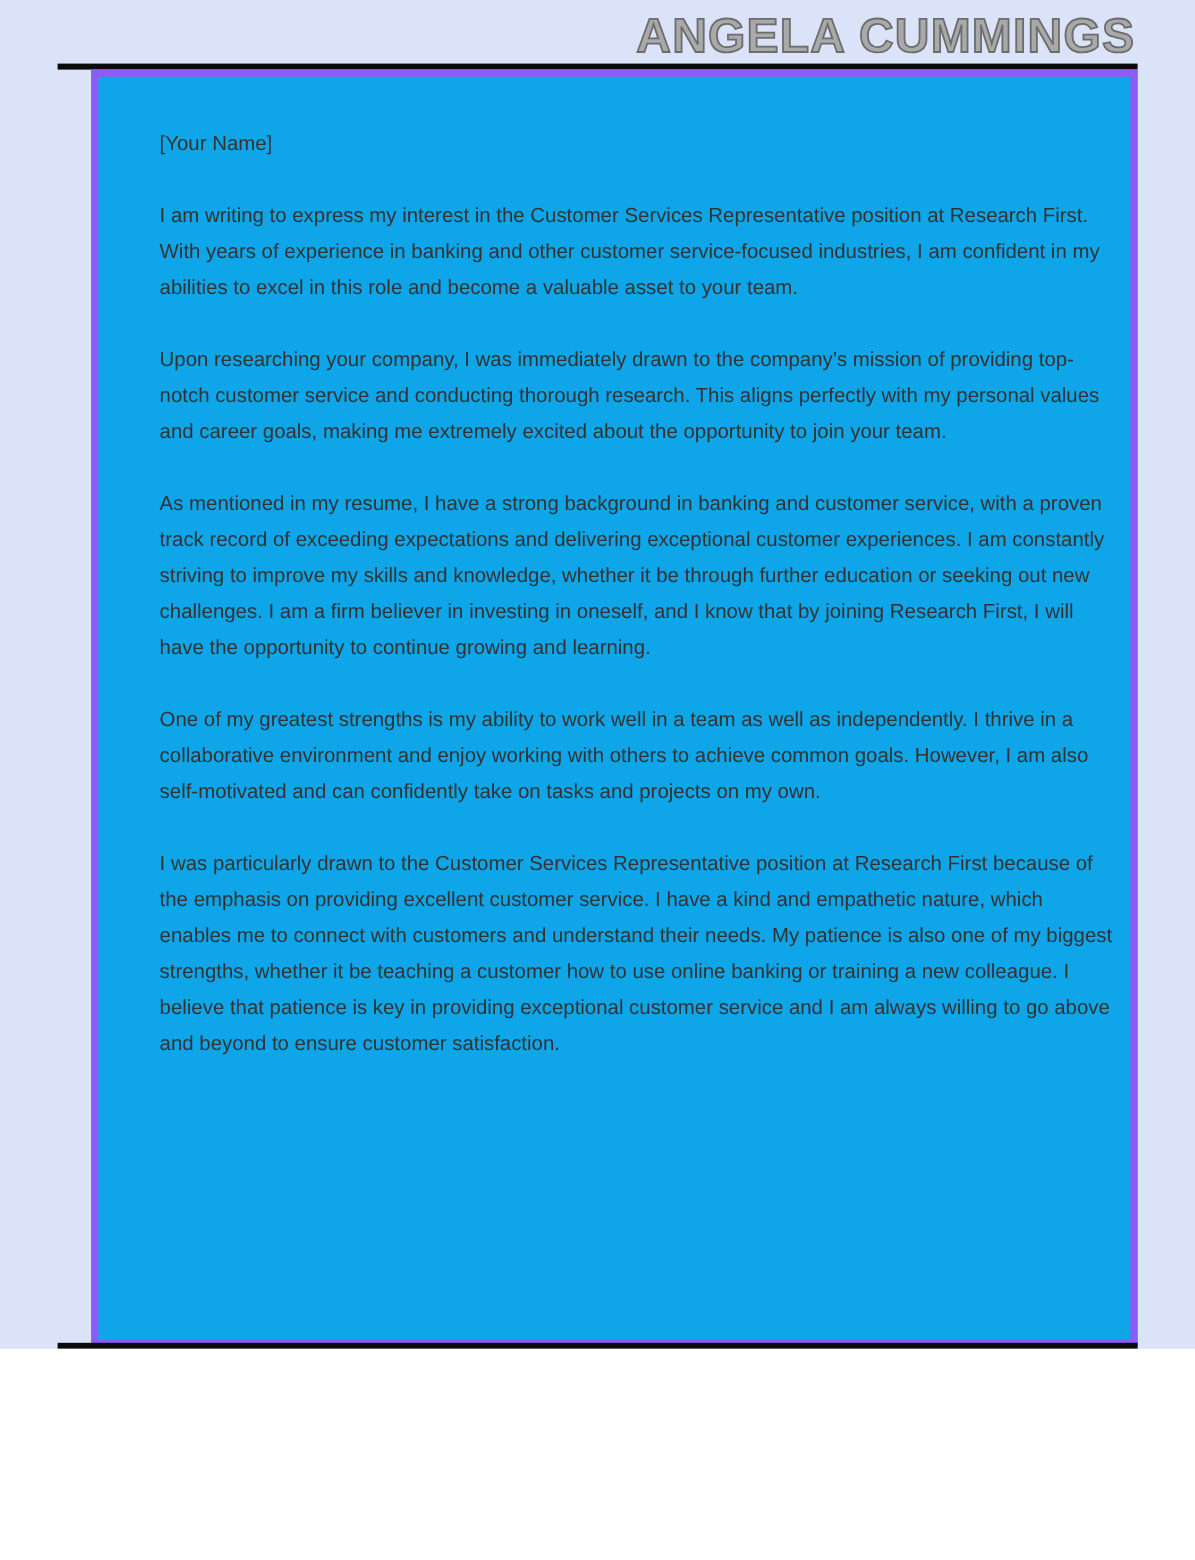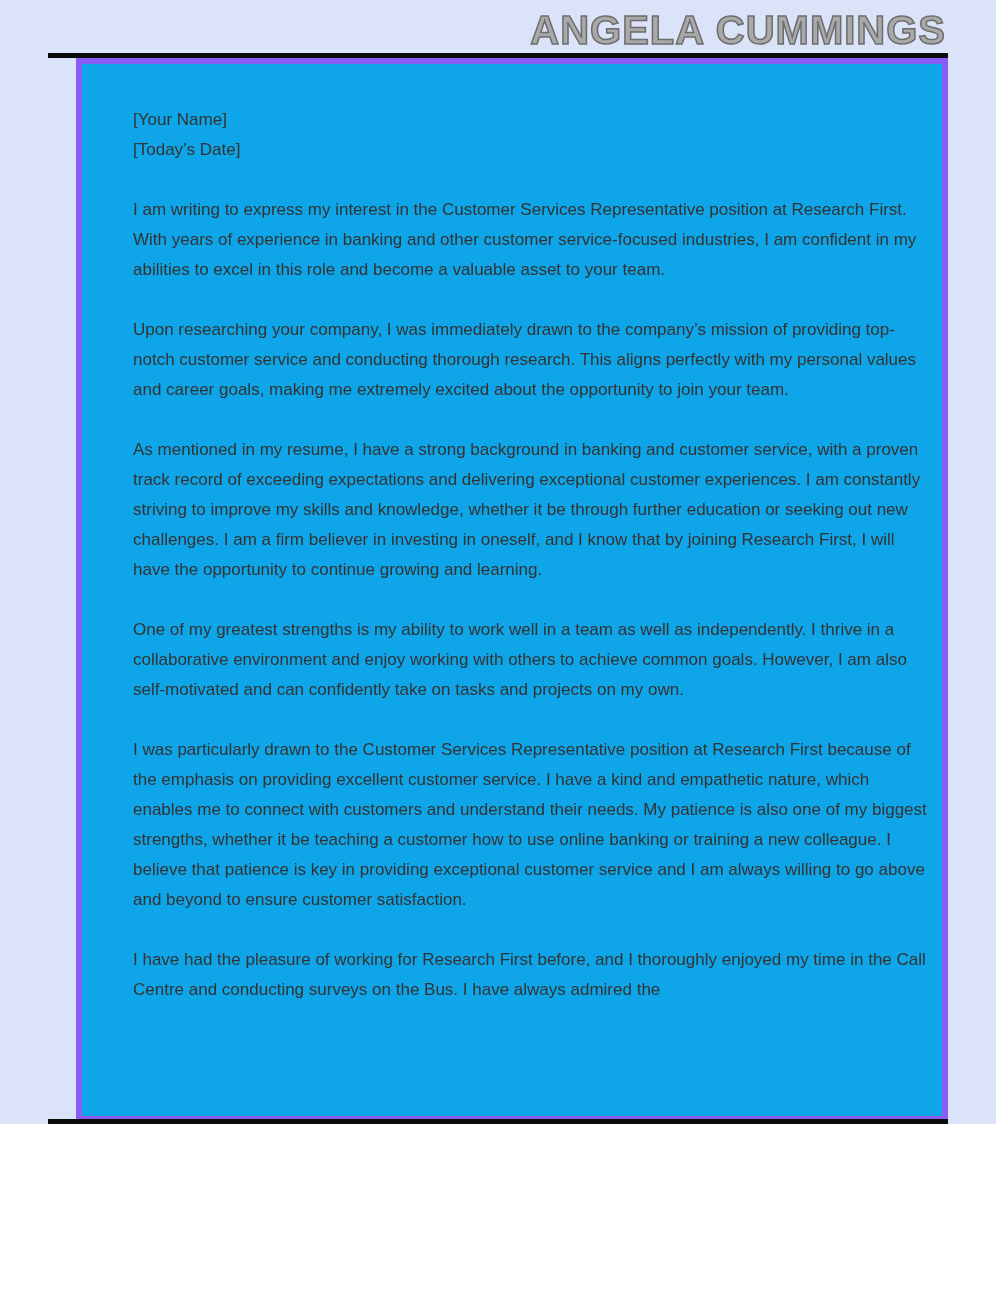--- a/index.html
+++ b/index.html
@@ -81,30 +81,28 @@
 
   <div class="brand">ANGELA CUMMINGS</div>
 
   <div class="top-rule"></div>
 
   <div class="page">
     <div class="letter">
 
       <div class="address-block">
         <div class="address-line">[Your Name]</div>
-        <div class="address-line">[Today’s Date]</div>
       </div>
 
 
       <div class="para">I am writing to express my interest in the Customer Services Representative position at Research First. With years of experience in banking and other customer service-focused industries, I am confident in my abilities to excel in this role and become a valuable asset to your team.</div>
       <div class="para">Upon researching your company, I was immediately drawn to the company’s mission of providing top-notch customer service and conducting thorough research. This aligns perfectly with my personal values and career goals, making me extremely excited about the opportunity to join your team.</div>
       <div class="para">As mentioned in my resume, I have a strong background in banking and customer service, with a proven track record of exceeding expectations and delivering exceptional customer experiences. I am constantly striving to improve my skills and knowledge, whether it be through further education or seeking out new challenges. I am a firm believer in investing in oneself, and I know that by joining Research First, I will have the opportunity to continue growing and learning.</div>
       <div class="para">One of my greatest strengths is my ability to work well in a team as well as independently. I thrive in a collaborative environment and enjoy working with others to achieve common goals. However, I am also self-motivated and can confidently take on tasks and projects on my own.</div>
       <div class="para">I was particularly drawn to the Customer Services Representative position at Research First because of the emphasis on providing excellent customer service. I have a kind and empathetic nature, which enables me to connect with customers and understand their needs. My patience is also one of my biggest strengths, whether it be teaching a customer how to use online banking or training a new colleague. I believe that patience is key in providing exceptional customer service and I am always willing to go above and beyond to ensure customer satisfaction.</div>
-      <div class="para">I have had the pleasure of working for Research First before, and I thoroughly enjoyed my time in the Call Centre and conducting surveys on the Bus. I have always admired the</div>
 
     </div>
   </div>
 
   <div class="watermark">zmapply.com</div>
 
   <div class="bottom-rule"></div>
 
 </div>
 

